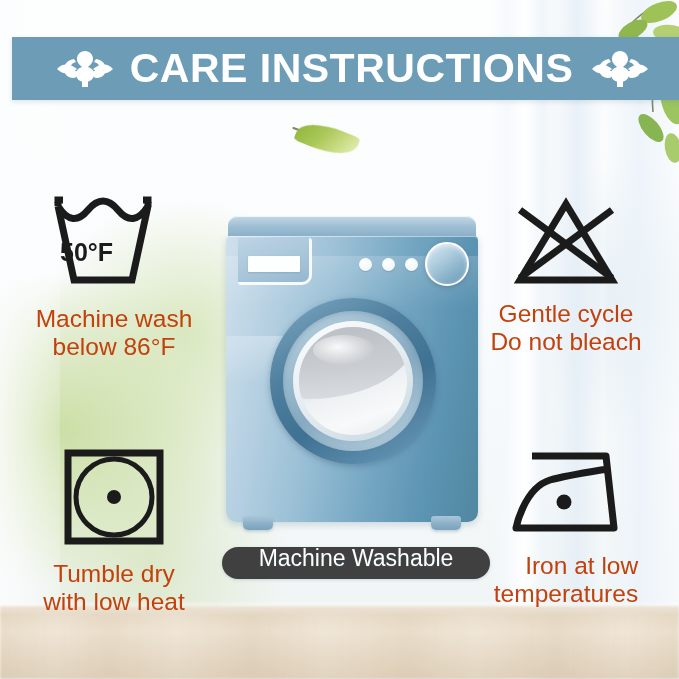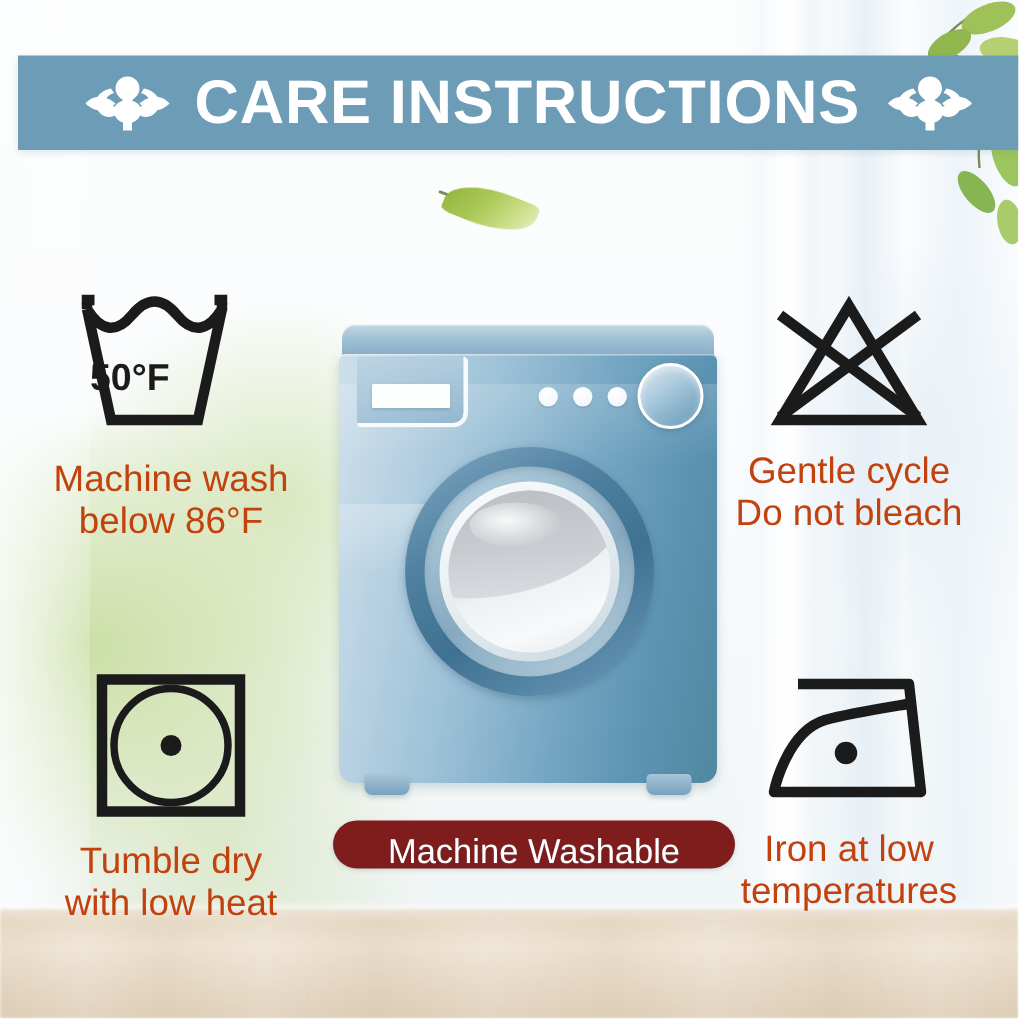--- a/index.html
+++ b/index.html
@@ -103,21 +103,21 @@
   .sym{display:block;}
 
   .cell-wash{left:8px;top:196px;width:212px;}
   .cell-bleach{left:460px;top:196px;width:212px;}
   .cell-dry{left:8px;top:448px;width:212px;}
   .cell-iron{left:460px;top:448px;width:212px;}
 
   .cell-wash .cell-caption{margin-top:9px;}
   .cell-bleach .cell-caption{margin-top:8px;}
   .cell-dry .cell-caption{margin-top:10px;}
-  .cell-iron .cell-caption{margin-top:10px;}
+  .cell-iron .cell-caption{margin-top:10px;text-align:right;}
 
   .tubtemp{
     position:absolute;
     font-size:25px;font-weight:bold;color:#1b1b1b;
   }
 
   
   .machine{position:absolute;left:226px;top:216px;width:252px;height:312px;}
   .m-top{
     position:absolute;left:2px;top:0;width:248px;height:24px;
@@ -205,22 +205,22 @@
     background:linear-gradient(180deg,#a9c6d8 0%,#8cb0c8 55%,#7aa2bc 100%);
     box-shadow:0 2px 3px rgba(80,115,140,.25);
   }
   .m-foot-l{left:17px;}
   .m-foot-r{left:205px;}
 
   
   .badge{
     position:absolute;left:222px;top:547px;width:268px;height:32px;
     border-radius:16px;
-    background:#7f1d1d;
-    display:flex;align-items:flex-end;justify-content:center;
+    background:#404040;
+    display:flex;align-items:flex-start;justify-content:center;
     box-shadow:0 1px 3px rgba(80,120,145,.25);
   }
   .badge-text{
     color:#ffffff;font-size:23px;line-height:1;white-space:nowrap;
     text-shadow:0 1px 1px rgba(60,100,125,.35);
   }
 </style>
 </head>
 <body>
 

